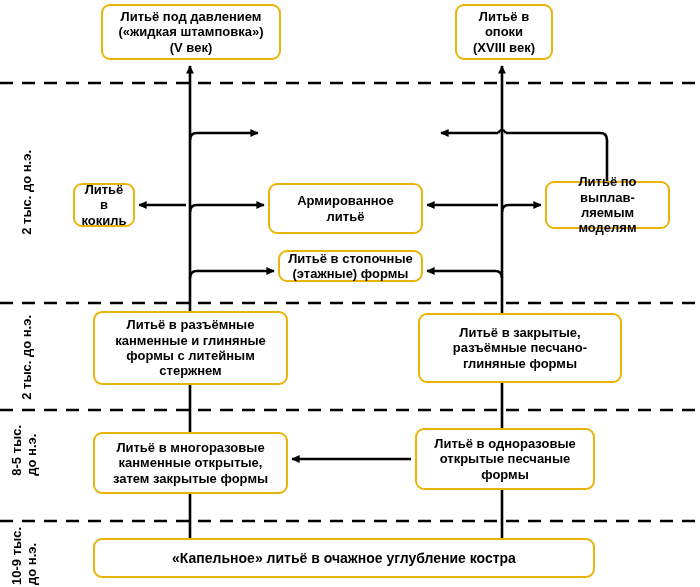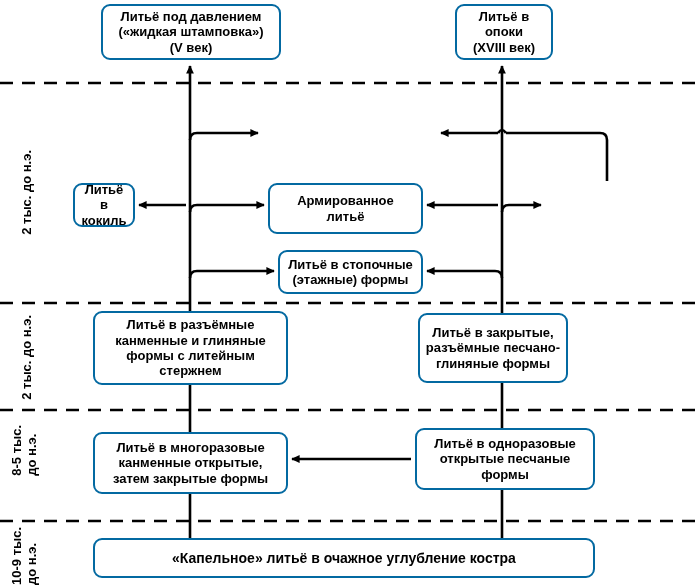--- a/index.html
+++ b/index.html
@@ -16,21 +16,21 @@
   }
   #wire{
     position:absolute;
     left:0; top:0;
     width:700px; height:587px;
     pointer-events:none;
   }
   .node{
     position:absolute;
     box-sizing:border-box;
-    border:2px solid #0369a1;
+    border:2px solid #eab308;
     border-radius:9px;
     background:#ffffff;
     display:flex;
     align-items:center;
     justify-content:center;
     text-align:center;
     font-weight:bold;
     color:#000000;
     line-height:1.18;
     padding:0 5px;
@@ -117,30 +117,32 @@
 опоки
 (XVIII век)</div>
 
 
   <div class="node" style="left:73px; top:183px; width:62px; height:44px; font-size:13px;">Литьё в
 кокиль</div>
 
   <div class="node" style="left:268px; top:183px; width:155px; height:51px; font-size:13px;">Армированное
 литьё</div>
 
+  <div class="node" style="left:545px; top:181px; width:125px; height:48px; font-size:13px;">Литьё по выплав-
+ляемым моделям</div>
 
-  <div class="node" style="left:278px; top:250px; width:145px; height:44px; font-size:13px;">Литьё в стопочные
+  <div class="node" style="left:278px; top:250px; width:145px; height:32px; font-size:13px;">Литьё в стопочные
 (этажные) формы</div>
 
   <div class="node" style="left:93px; top:311px; width:195px; height:74px; font-size:13px;">Литьё в разъёмные
 канменные и глиняные
 формы с литейным
 стержнем</div>
 
-  <div class="node" style="left:418px; top:313px; width:150px; height:70px; font-size:13px;">Литьё в закрытые,
+  <div class="node" style="left:418px; top:313px; width:204px; height:70px; font-size:13px;">Литьё в закрытые,
 разъёмные песчано-
 глиняные формы</div>
 
   <div class="node" style="left:93px; top:432px; width:195px; height:62px; font-size:13px;">Литьё в многоразовые
 канменные открытые,
 затем закрытые формы</div>
 
   <div class="node" style="left:415px; top:428px; width:180px; height:62px; font-size:13px;">Литьё в одноразовые
 открытые песчаные
 формы</div>

